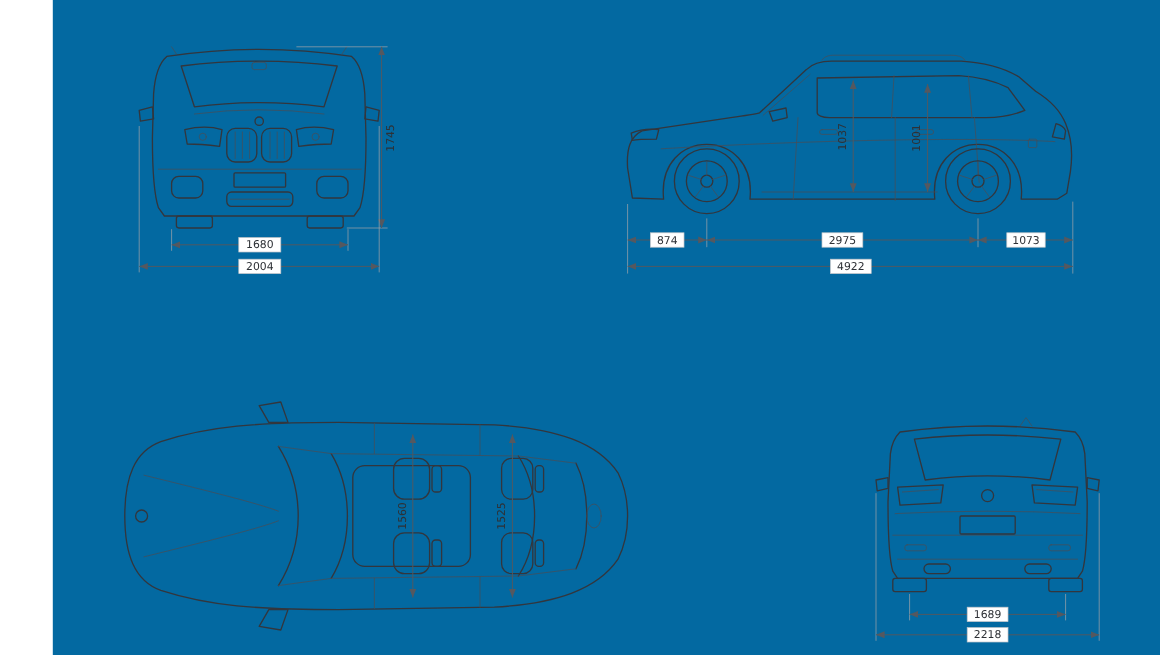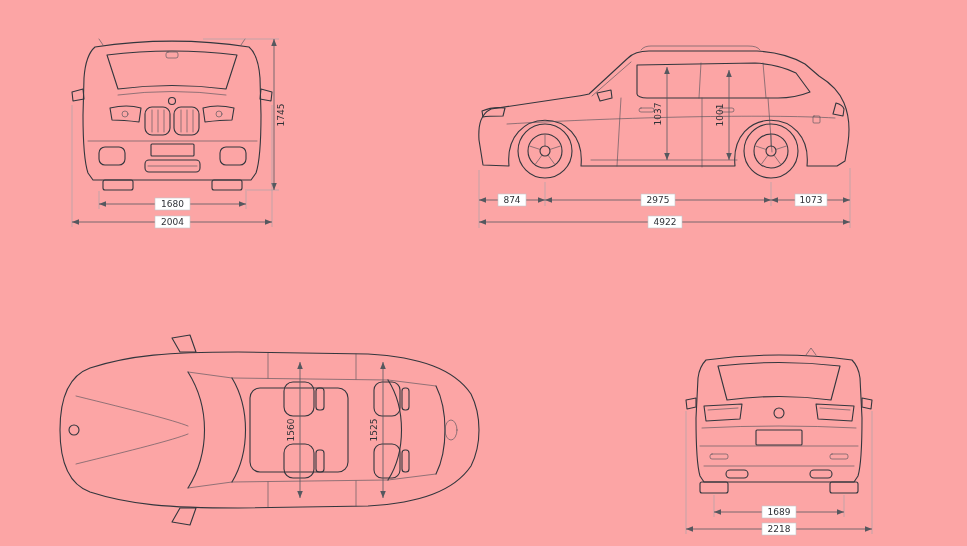--- a/index.html
+++ b/index.html
@@ -1,18 +1,18 @@
 <!DOCTYPE html>
 <html><head>
 <meta charset="utf-8">
 <style>
   html,body{margin:0;padding:0;background:#fff;}
   body{width:967px;height:546px;position:relative;overflow:hidden;
        font-family:"DejaVu Sans","Liberation Sans",sans-serif;}
-  .canvas{position:absolute;inset:0;background:#fca5a5;}
+  .canvas{position:absolute;inset:0;background:#0369a1;margin-left:44px;}
   .view{position:absolute;}
   .car path,.car rect,.car circle,.car ellipse{fill:none;stroke:#33363d;stroke-width:1.1;
        stroke-linecap:round;stroke-linejoin:round;}
   .car .thin{stroke-width:0.6;stroke:#4a4d55;}
   .dim{stroke:#55585f;stroke-width:0.8;fill:none;}
   .ext{stroke:#a0a3a8;stroke-width:0.6;fill:none;}
   .lbox{fill:#ffffff;stroke:#c4c6ca;stroke-width:0.6;}
   .dimtext{font-family:"DejaVu Sans","Liberation Sans",sans-serif;font-size:9px;fill:#2e3136;}
 </style>
 </head>

